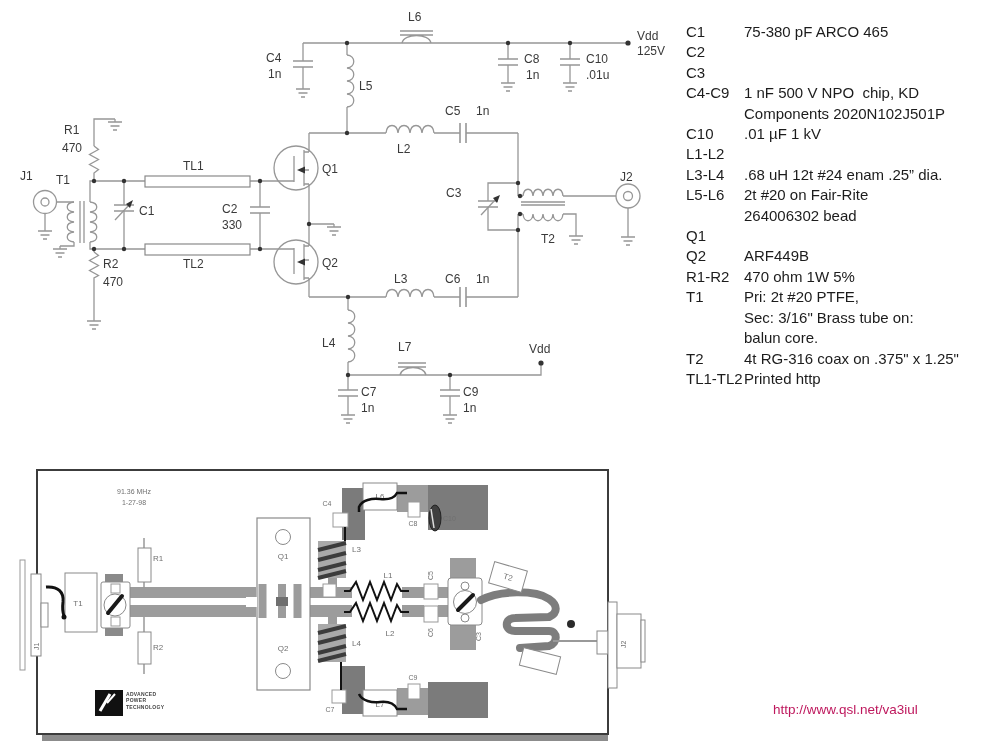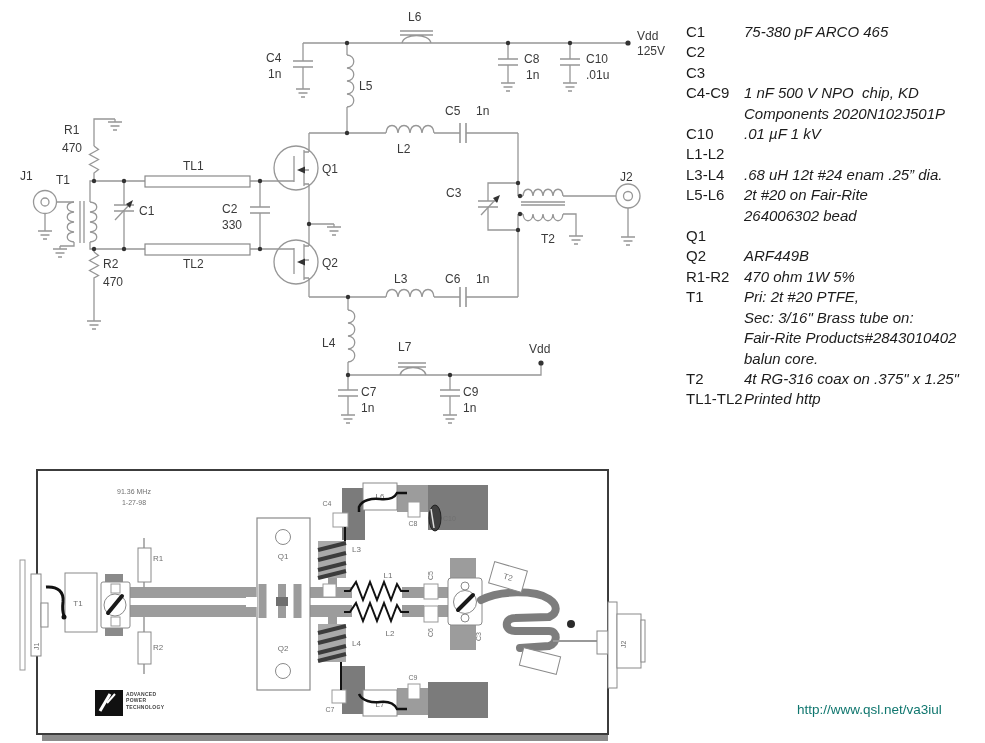--- a/index.html
+++ b/index.html
@@ -4,22 +4,22 @@
 <style>
   html,body{margin:0;padding:0;background:#fff;}
   body{width:985px;height:743px;position:relative;overflow:hidden;
        font-family:"Liberation Sans", sans-serif;}
   .schem{position:absolute;left:0;top:0;}
   .pcb{position:absolute;left:0;top:460px;}
   .parts{position:absolute;left:686px;top:22px;width:298px;
          font-size:15px;line-height:20.4px;color:#1c1c1c;}
   .prow{display:flex;}
   .pref{flex:0 0 58px;white-space:pre;}
-  .pdesc{flex:1;white-space:pre;font-style:italic;}
-  .url{position:absolute;left:773px;top:702px;font-size:13.5px;color:#0f766e;margin-left:24px;}
+  .pdesc{flex:1;white-space:pre;}
+  .url{position:absolute;left:773px;top:702px;font-size:13.5px;color:#be185d;}
   svg text{font-family:"Liberation Sans", sans-serif;}
   .slbl{font-size:12px;fill:#3a3a3a;}
   .plbl{font-size:8px;fill:#707070;}
   .plbl2{font-size:7px;fill:#707070;}
   .wire{stroke:#979797;stroke-width:1.3;fill:none;}
   .plate{stroke:#979797;stroke-width:1.6;fill:none;}
   .sym{stroke:#979797;stroke-width:1.3;fill:none;}
   .symw{stroke:#8a8a8a;stroke-width:1.2;fill:#fff;}
   .dot{fill:#333;}
   .pour{fill:#7b7b7b;}
@@ -431,21 +431,20 @@
   <div class="prow">
       <span class="pref">T1</span>
       <span class="pdesc">Pri: 2t #20 PTFE,</span>
     </div>
   <div class="prow">
       <span class="pref"></span>
       <span class="pdesc">Sec: 3/16" Brass tube on:</span>
     </div>
   <div class="prow">
       <span class="pref"></span>
-      <span class="pdesc">Fair-Rite Products#2843010402</span>
     </div>
   <div class="prow">
       <span class="pref"></span>
       <span class="pdesc">balun core.</span>
     </div>
   <div class="prow">
       <span class="pref">T2</span>
       <span class="pdesc">4t RG-316 coax on .375" x 1.25"</span>
     </div>
   <div class="prow">

